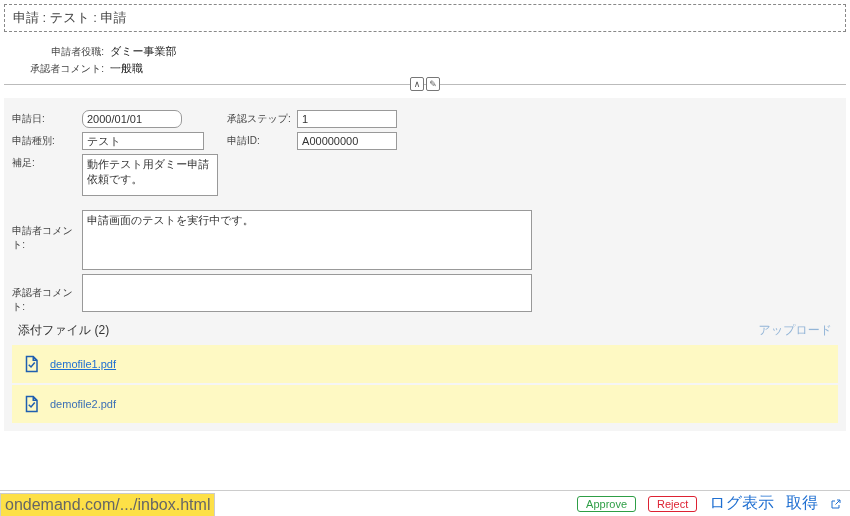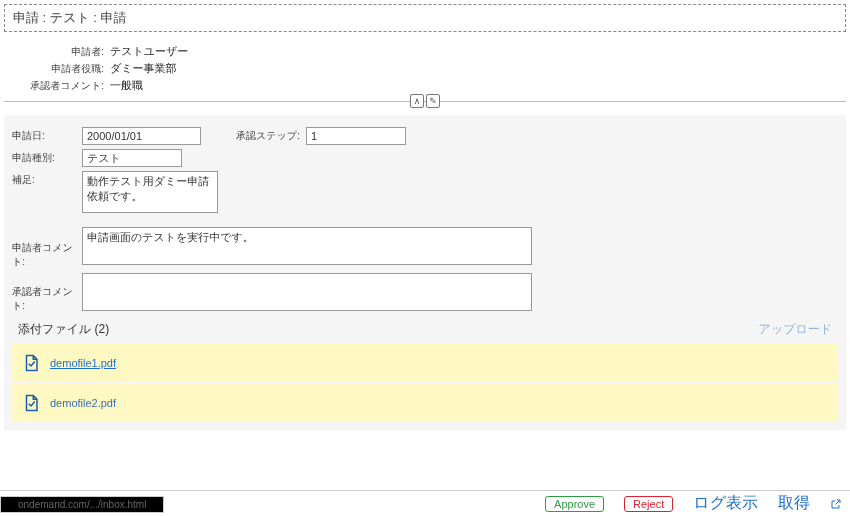--- a/index.html
+++ b/index.html
@@ -13,48 +13,44 @@
     .divider-chips { position:absolute; left:50%; top:-8px; transform:translateX(-50%); display:flex; gap:2px; }
     .chip { width:14px; height:14px; border:1px solid #777; border-radius:2px; background:#fff; display:flex; align-items:center; justify-content:center; font-size:9px; color:#555; cursor:pointer; }
     .form-area { background:#f5f5f5; padding:12px 8px 8px 8px; margin:0 4px; }
     .form-row { display:flex; align-items:center; margin-bottom:4px; }
     .form-label { padding-right:6px; color:#444; font-size:10px; }
     .fl1 { width:70px; }
     .fl2 { width:70px; }
     input[type=text], textarea { border:1px solid #999; background:#fff; font-size:11px; padding:2px 4px; font-family:inherit; color:#333; }
     input[type=text] { height:18px; }
     .left-col { display:inline-block; vertical-align:top; }
-    .right-col { display:inline-block; vertical-align:top; margin-left:15px; }
+    .right-col { display:inline-block; vertical-align:top; margin-left:6px; }
     .attach-section { margin-top:1px; }
     .attach-header { display:flex; align-items:center; justify-content:space-between; padding:4px 6px; }
     .attach-title { font-size:12px; color:#333; }
     .upload-link { color:#93b5d7; font-size:12px; cursor:pointer; }
     .file-row { background:#fef9c3; display:flex; align-items:center; padding:10px 10px; margin-top:2px; }
     .file-icon { width:18px; height:18px; margin-right:10px; flex-shrink:0; }
     .file-link { color:#1f6fd1; text-decoration:underline; font-size:11px; cursor:pointer; }
     .file-link.nolink { text-decoration:none; color:#3b6fb5; }
     .footer { position:absolute; bottom:0; left:0; right:0; border-top:1px solid #ccc; height:26px; display:flex; align-items:center; justify-content:space-between; padding:0 8px; background:#fff; }
-    .status-url { font-size:10px; color:#666; background:#000000; padding:2px 17px; margin-left:-8px; margin-bottom:-2px; border:1px solid #ccc; }
-    .footer-actions { display:flex; align-items:center; gap:20px; }
+    .status-url { font-size:16px; color:#666; background:#fde047; padding:2px 4px; margin-left:-8px; margin-bottom:-2px; border:1px solid #ccc; }
+    .footer-actions { display:flex; align-items:center; gap:12px; }
     .btn { border:1px solid; border-radius:3px; padding:1px 8px; font-size:11px; background:#fff; cursor:pointer; font-family:inherit; }
     .btn-approve { border-color:#2e9e46; color:#2e9e46; }
     .btn-reject { border-color:#d23; color:#d23; }
     .link-action { color:#1f6fd1; font-size:16px; cursor:pointer; }
     .open-icon { width:12px; height:12px; display:inline-block; vertical-align:middle; cursor:pointer; }
   </style>
 </head>
 <body>
 
 <div class="title-bar">申請 : テスト : 申請</div>
 
 <div class="info-block">
-  <div class="info-row">
-    <div class="info-label">申請者:</div>
-    <div class="info-value">テストユーザー</div>
-  </div>
   <div class="info-row">
     <div class="info-label">申請者役職:</div>
     <div class="info-value">ダミー事業部</div>
   </div>
   <div class="info-row">
     <div class="info-label">承認者コメント:</div>
     <div class="info-value">一般職</div>
   </div>
 </div>
 
@@ -63,42 +59,46 @@
     <div class="chip">∧</div>
     <div class="chip">✎</div>
   </div>
 </div>
 
 <div class="form-area">
   <div>
     <div class="left-col">
       <div class="form-row">
         <div class="form-label fl1">申請日:</div>
-        <input type="text" style="width: 119px;" value="2000/01/01">
+        <input type="text" style="width: 100px; border-radius: 7px;" value="2000/01/01">
       </div>
       <div class="form-row">
         <div class="form-label fl1">申請種別:</div>
-        <input type="text" style="width: 100px;" value="テスト">
+        <input type="text" style="width: 122px;" value="テスト">
       </div>
       <div class="form-row" style="align-items:flex-start">
         <div class="form-label fl1" style="padding-top:2px">補足:</div>
         <textarea style="width: 136px; height: 42px; resize: none;">動作テスト用ダミー申請依頼です。</textarea>
       </div>
     </div>
     <div class="right-col">
       <div class="form-row">
         <div class="form-label fl2">承認ステップ:</div>
         <input type="text" style="width: 100px;" value="1">
       </div>
+      <div class="form-row">
+        <div class="form-label fl2">申請ID:</div>
+        <input type="text" style="width: 100px;" value="A00000000">
+      </div>
     </div>
   </div>
 
   <div class="form-row" style="align-items:flex-start;margin-top:10px">
     <div class="form-label fl1" style="padding-top:14px">申請者コメント:</div>
-    <textarea style="width: 450px; height: 38px; resize: none;">申請画面のテストを実行中です。</textarea>
+    <textarea style="width: 450px; height: 60px; resize: none;">申請画面のテストを実行中です。</textarea>
   </div>
   <div class="form-row" style="align-items:flex-start;margin-top:4px">
     <div class="form-label fl1" style="padding-top:12px">承認者コメント:</div>
     <textarea style="width: 450px; height: 38px; resize: none;"></textarea>
   </div>
 
   <div class="attach-section">
     <div class="attach-header">
       <div class="attach-title">添付ファイル (2)</div>
       <div class="upload-link">アップロード</div>

